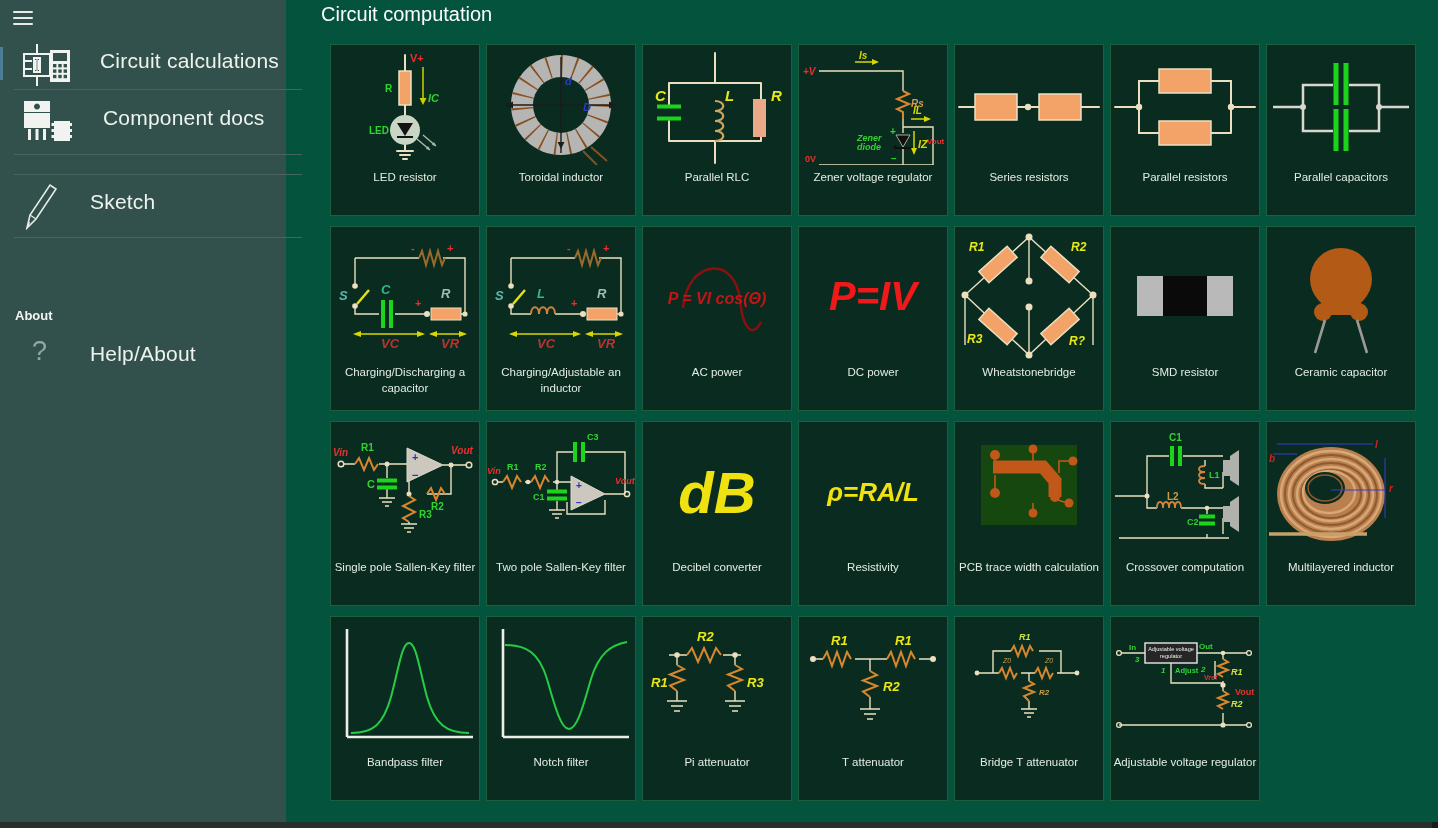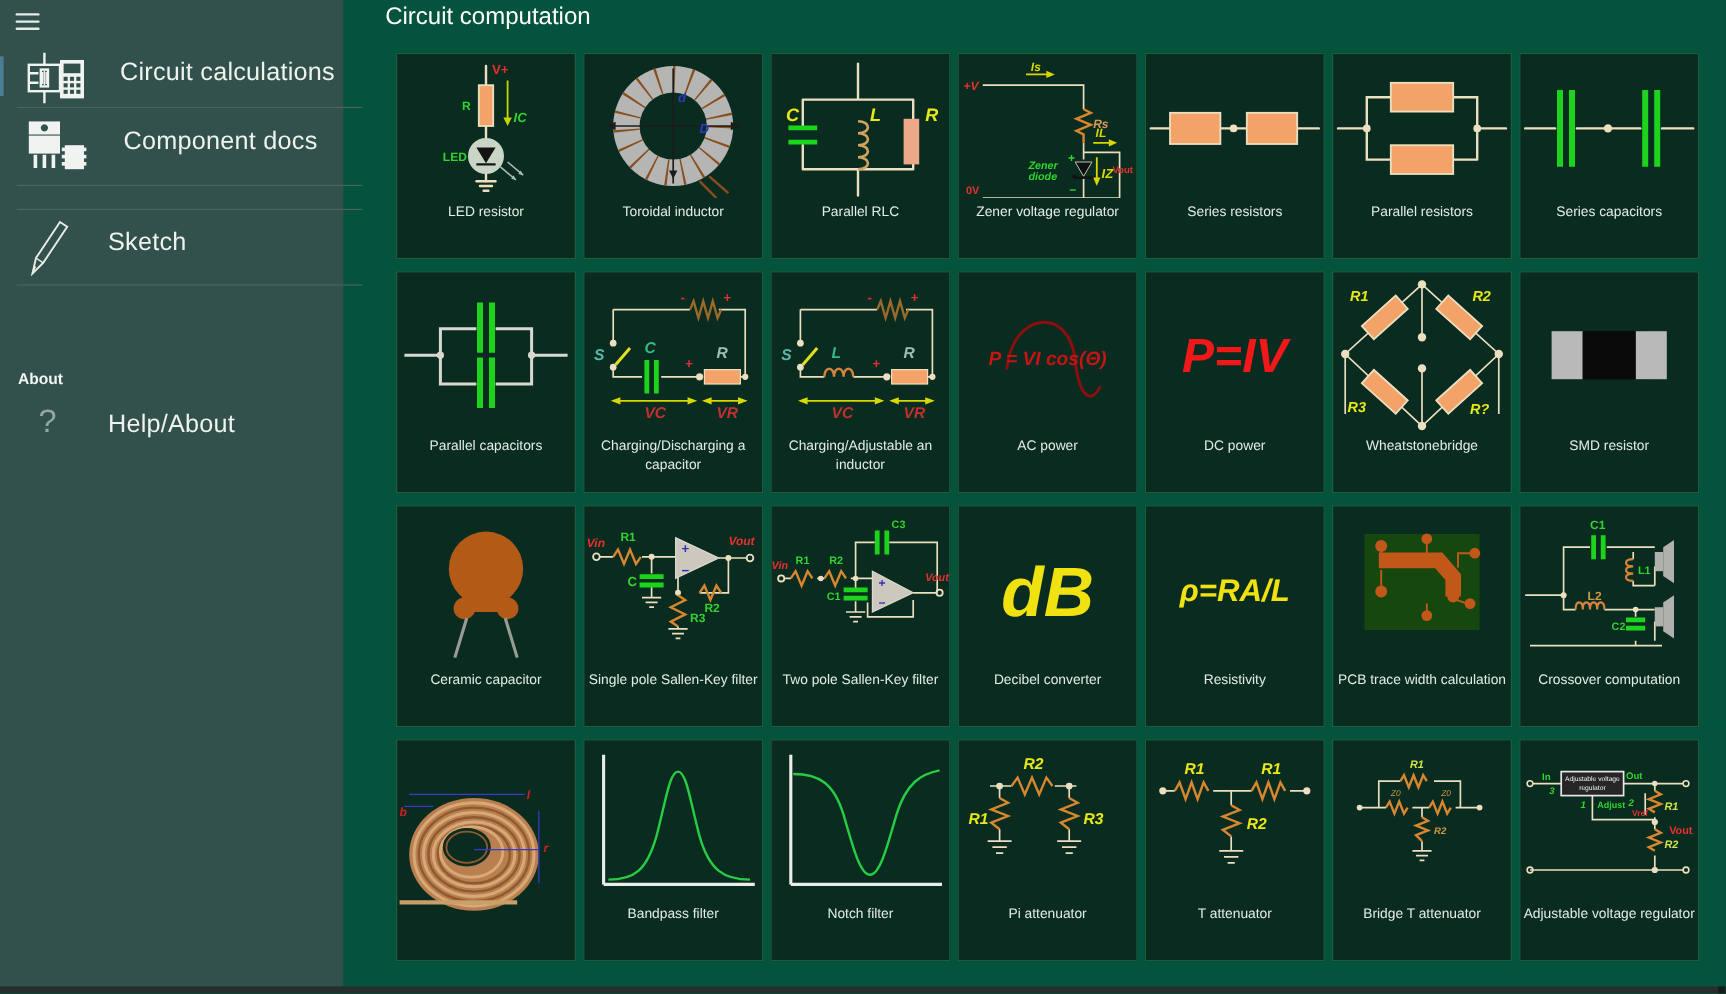--- a/index.html
+++ b/index.html
@@ -246,30 +246,20 @@
         <path class="w" d="M4 58 H28 M120 58 H144 M28 58 V32 H120 V58 M28 58 V84 H120 V84 M120 84 V58"></path>
         <rect class="res" x="48" y="20" width="52" height="24"></rect>
         <rect class="res" x="48" y="72" width="52" height="24"></rect>
         <circle class="dot" cx="28" cy="58" r="3.2"></circle>
             <circle class="dot" cx="120" cy="58" r="3.2"></circle>
       </svg>
         </div>
       <div class="tile-label">Parallel resistors</div>
     </div>
 
-    <div class="tile">
-      <div class="tile-art">
-          <svg width="148" height="116" viewBox="0 0 148 116">
-        <path class="w" d="M4 58 H29 M47 58 H100 M118 58 H144"></path>
-        <path class="gbar" d="M33 26 V90 M43 26 V90 M104 26 V90 M114 26 V90"></path>
-        <circle class="dot" cx="73" cy="58" r="3.5"></circle>
-      </svg>
-        </div>
-      <div class="tile-label">Series capacitors</div>
-    </div>
 
     <div class="tile">
       <div class="tile-art">
           <svg width="148" height="116" viewBox="0 0 148 116">
         <path class="wg" d="M6 58 H36 M112 58 H142 M36 58 V36 H66 M82 36 H112 V58 M36 58 V82 H66 M82 82 H112 V58"></path>
         <path class="gbar" d="M69 14 V56 M79 14 V56 M69 60 V102 M79 60 V102"></path>
         <circle cx="36" cy="58" r="3" fill="#d8d8d0"></circle>
             <circle cx="112" cy="58" r="3" fill="#d8d8d0"></circle>
       </svg>
         </div>
@@ -533,20 +523,21 @@
         </g>
         <ellipse cx="58" cy="58" rx="20" ry="16" fill="#0a2c20"></ellipse>
         <ellipse cx="58" cy="58" rx="17" ry="13" fill="none" stroke="#8f5a2e" stroke-width="1.5"></ellipse>
         <path d="M10 14 H106 M6 24 H30 M118 28 V88 M64 60 H118" stroke="#3a3acc" stroke-width="1"></path>
         <path d="M2 104 H100" stroke="#c9a06a" stroke-width="3.5"></path>
         <text x="108" y="18" font-size="10" font-style="italic" font-weight="bold" fill="#d02020">l</text>
         <text x="2" y="32" font-size="10" font-style="italic" font-weight="bold" fill="#d02020">b</text>
         <text x="122" y="62" font-size="10" font-style="italic" font-weight="bold" fill="#d02020">r</text>
       </svg>
         </div>
+      <div class="tile-label">Multilayered inductor</div>
     </div>
 
     <div class="tile">
       <div class="tile-art">
           <svg width="148" height="122" viewBox="0 0 148 122">
         <path d="M16 4 V112 M16 112 H142" stroke="#eceee6" stroke-width="2.6" fill="none"></path>
         <path d="M20 108 C42 108 52 100 60 72 C68 42 71 18 78 18 C85 18 88 42 96 72 C104 100 116 108 138 108" stroke="#27cc45" stroke-width="2" fill="none"></path>
       </svg>
         </div>
       <div class="tile-label">Bandpass filter</div>

